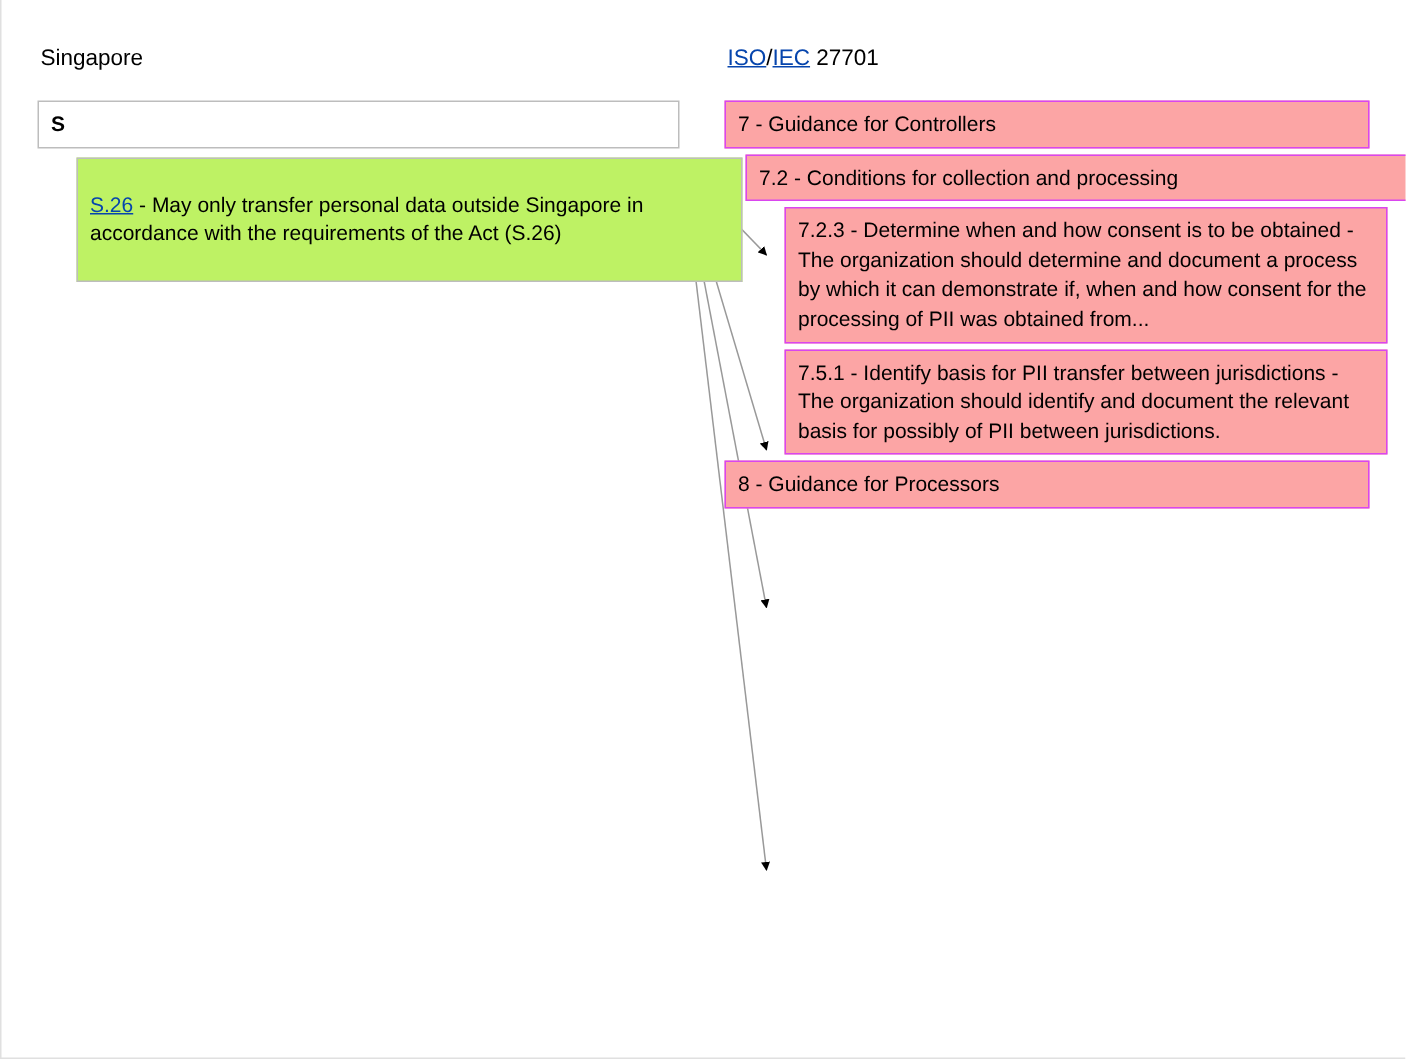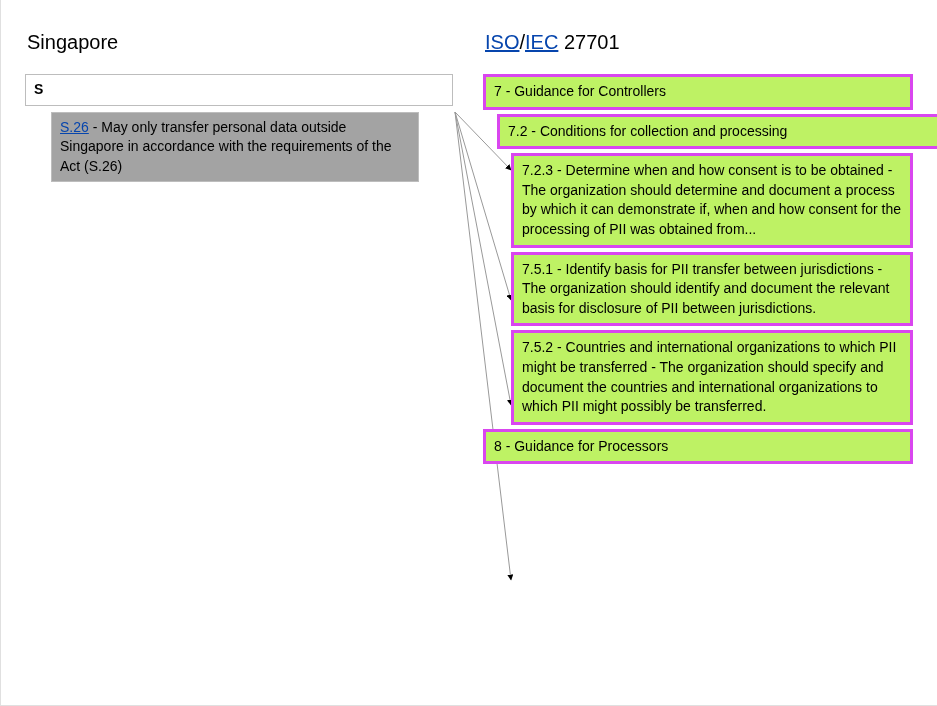--- a/index.html
+++ b/index.html
@@ -30,54 +30,54 @@
   .col {
     position: absolute;
     top: 0;
     width: 438px;
     box-sizing: border-box;
   }
   .col.left { left: 0; padding: 28px 0 0 24px; width: 460px; }
   .col.right { left: 482px; padding: 28px 0 0 0; width: 438px; }
 
   .col-title {
-    font-size: 20px;
+    font-size: 15px;
     margin-bottom: 18px;
     padding-left: 2px;
   }
   .col-title a {
     color: #0645AD;
     text-decoration: underline;
   }
 
   .node {
-    border: 3px solid #d946ef;
-    background: #bef264;
+    border: 1px solid #d946ef;
+    background: #fca5a5;
     box-sizing: border-box;
     padding: 5px 8px;
     margin-bottom: 4px;
   }
   .node.indent-0 { margin-left: 0; }
   .node.indent-1 { margin-left: 14px; }
-  .node.indent-2 { margin-left: 28px; }
+  .node.indent-2 { margin-left: 40px; }
 
   .left .root {
     border: 1px solid #bdbdbd;
     padding: 5px 8px;
     margin-left: 0;
     width: 410px;
     font-weight: 600;
   }
   .left .leaf {
     margin-top: 6px;
     margin-left: 26px;
-    width: 368px;
-    background: #a3a3a3;
+    width: 444px;
+    background: #bef264;
     border: 1px solid #bdbdbd;
-    padding: 5px 8px;
+    padding: 21px 8px;
     box-sizing: border-box;
   }
   .left .leaf .lnk {
     color: #0645AD;
     text-decoration: underline;
   }
 
   .right .indent-0 { width: 430px; }
   .right .indent-1 { width: 493px; }
   .right .indent-2 { width: 402px; }
@@ -109,18 +109,17 @@
   </div>
 
   <div class="col right">
     <div class="col-title">
       <a href="#">ISO</a><span>/</span><a href="#">IEC</a><span> 27701</span>
     </div>
 
     <div class="node indent-0">7 - Guidance for Controllers</div>
     <div class="node indent-1">7.2 - Conditions for collection and processing</div>
     <div class="node indent-2">7.2.3 - Determine when and how consent is to be obtained - The organization should determine and document a process by which it can demonstrate if, when and how consent for the processing of PII was obtained from...</div>
-    <div class="node indent-2">7.5.1 - Identify basis for PII transfer between jurisdictions - The organization should identify and document the relevant basis for disclosure of PII between jurisdictions.</div>
-    <div class="node indent-2">7.5.2 - Countries and international organizations to which PII might be transferred - The organization should specify and document the countries and international organizations to which PII might possibly be transferred.</div>
+    <div class="node indent-2">7.5.1 - Identify basis for PII transfer between jurisdictions - The organization should identify and document the relevant basis for possibly of PII between jurisdictions.</div>
     <div class="node indent-0">8 - Guidance for Processors</div>
   </div>
 
 </div>
 
 </body></html>

